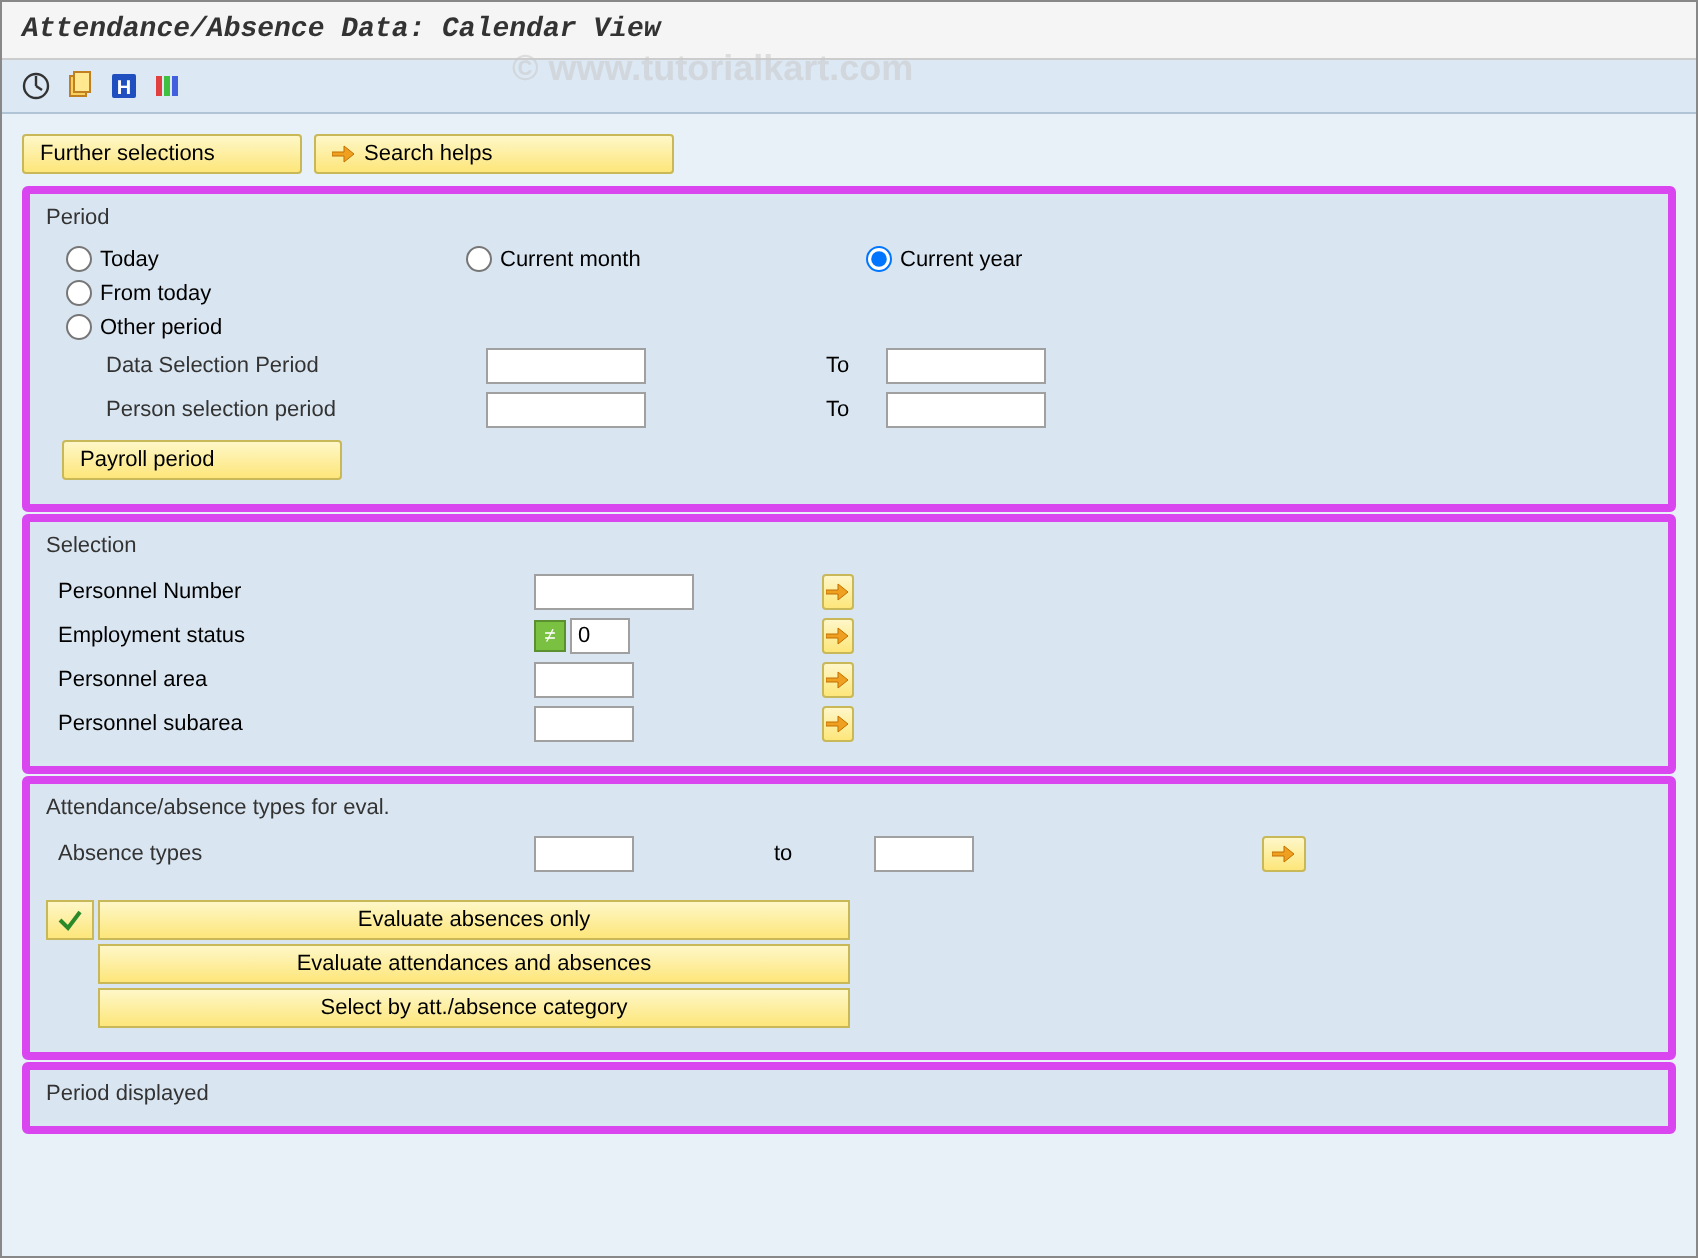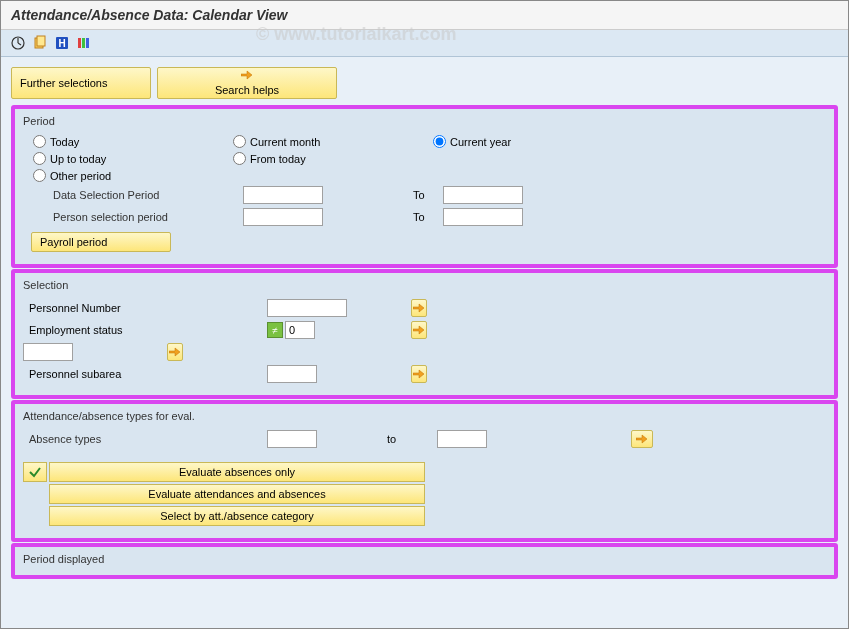--- a/index.html
+++ b/index.html
@@ -9,20 +9,21 @@
       background: #f0f0f0;
       width: 849px;
       height: 629px;
       overflow: hidden;
       border: 1px solid #888;
     }
     .titlebar {
       background: #f5f5f5;
       padding: 6px 10px;
       border-bottom: 1px solid #ccc;
+      font-family: Liberation Mono, monospace;
     }
     .titlebar h1 {
       font-size: 14px;
       font-style: italic;
       font-weight: bold;
       color: #333;
     }
     .toolbar {
       background: #dce8f3;
       padding: 4px 8px;
@@ -65,21 +66,21 @@
       border-radius: 2px;
       padding: 2px 8px;
       font-size: 11px;
       cursor: pointer;
       display: inline-flex;
       align-items: center;
       gap: 4px;
       min-height: 20px;
     }
     .yellow-button.wide { min-width: 140px; }
-    .yellow-button.sh { min-width: 180px; flex-direction: column; }
+    .yellow-button.sh { min-width: 180px; }
     .groupbox {
       border: 4px solid #d946ef;
       border-radius: 3px;
       background: #d9e5f0;
       margin-bottom: 1px;
       padding: 4px 8px 10px 8px;
       position: relative;
     }
     .groupbox-title {
       font-size: 11px;
@@ -237,26 +238,20 @@
           </label>
         </div>
       <div class="col3">
           <label class="radio-item">
             <input type="radio" name="period" checked="" style="">
             <span>Current year</span>
           </label>
         </div>
     </div>
     <div class="radio-row">
-      <div class="col1">
-          <label class="radio-item">
-            <input type="radio" name="period" style="">
-            <span>Up to today</span>
-          </label>
-        </div>
       <div class="col2">
           <label class="radio-item">
             <input type="radio" name="period" style="">
             <span>From today</span>
           </label>
         </div>
     </div>
     <div class="radio-row">
       <div class="col1">
           <label class="radio-item">
@@ -311,20 +306,21 @@
       </span>
       <span class="sel-arrow-area">
           <span class="arrow-btn">
             <svg class="arrow-icon-svg">
               <path d="M0 4 L6 4 L6 1 L11 5 L6 9 L6 6 L0 6 Z" fill="#f0a020" stroke="#c07000" stroke-width="0.5"></path>
             </svg>
           </span>
         </span>
     </div>
     <div class="selection-row">
+      <span class="sel-label">Personnel area</span>
       <span class="sel-input-area">
           <input class="text-input w50" value="" style="">
         </span>
       <span class="sel-arrow-area">
           <span class="arrow-btn">
             <svg class="arrow-icon-svg">
               <path d="M0 4 L6 4 L6 1 L11 5 L6 9 L6 6 L0 6 Z" fill="#f0a020" stroke="#c07000" stroke-width="0.5"></path>
             </svg>
           </span>
         </span>

